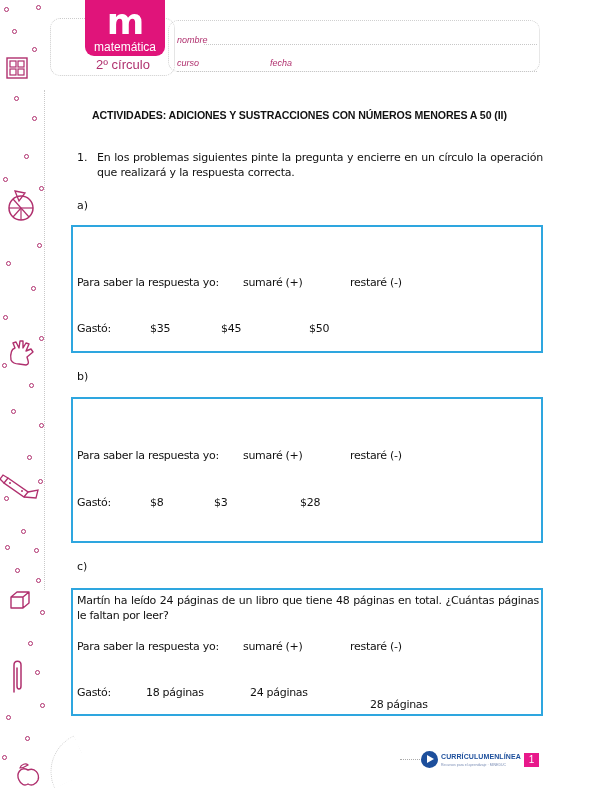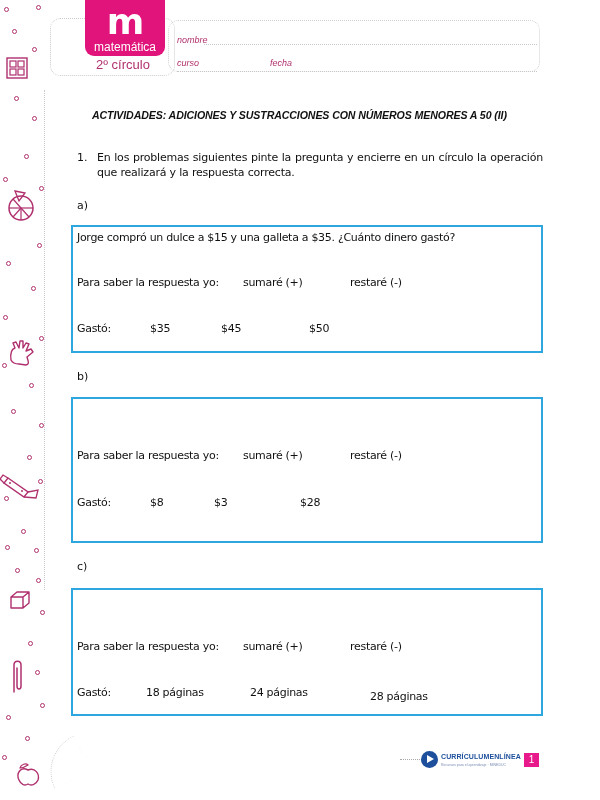--- a/index.html
+++ b/index.html
@@ -21,21 +21,21 @@
   .logo-m { font-family: "DejaVu Sans", sans-serif; font-weight: bold; font-size: 36px; line-height: 36px; margin-top: 4px; letter-spacing: -1px; }
   .logo-sub { font-family: "Liberation Sans", sans-serif; font-size: 12px; line-height: 12px; margin-top: 1px; }
   .grade { position: absolute; left: 96px; top: 57px; font-family: "Liberation Sans", sans-serif; font-size: 13px; color: #b0306e; }
   .logo-frame { position: absolute; left: 50px; top: 18px; width: 125px; height: 58px; border: 1px dotted #cccccc; border-radius: 10px; }
 
   .fields-frame { position: absolute; left: 168px; top: 20px; width: 372px; height: 52px; border: 1px dotted #d0d0d0; border-radius: 10px; }
   .field-label { position: absolute; font-family: "Liberation Sans", sans-serif; font-size: 9px; color: #b0306e; font-style: italic; }
   .field-line { position: absolute; border-bottom: 1px dotted #c7c7c7; }
 
   
-  .title { position: absolute; left: 92px; top: 109px; font-family: "Liberation Sans", sans-serif; font-weight: bold; font-size: 10.6px; letter-spacing: -0.1px; color: #111; white-space: nowrap; font-style: italic; }
+  .title { position: absolute; left: 92px; top: 109px; font-family: "Liberation Sans", sans-serif; font-weight: bold; font-size: 10.6px; letter-spacing: -0.1px; color: #111; white-space: nowrap; }
 
   .instr-num { position: absolute; left: 77px; top: 151px; font-size: 11px; }
   .instr { position: absolute; left: 97px; top: 150px; width: 446px; font-size: 11px; line-height: 15px; letter-spacing: -0.2px; text-align: justify; }
 
   .section-letter { position: absolute; left: 77px; font-size: 11px; }
 
   .box { position: absolute; left: 71px; width: 472px; border: 2px solid #2ea6df; }
   .txt { position: absolute; font-size: 11px; letter-spacing: -0.3px; white-space: nowrap; }
   .q { position: absolute; left: 4px; width: 462px; font-size: 11px; line-height: 15px; letter-spacing: -0.3px; text-align: justify; }
 
@@ -146,21 +146,20 @@
 <span class="field-label" style="left:270px;top:58px">fecha</span>
 <div class="field-line" style="left:177px;top:71px;width:360px"></div>
 
 <div class="title">ACTIVIDADES: ADICIONES Y SUSTRACCIONES CON NÚMEROS MENORES A 50 (II)</div>
 
 <div class="instr-num">1.</div>
 <div class="instr">En los problemas siguientes pinte la pregunta y encierre en un círculo la operación que realizará y la respuesta correcta.</div>
 
 <div class="section-letter" style="top:199px">a)</div>
 <div class="box" style="top:225px;height:128px">
-  <div class="q" style="top:3px">Jorge compró un dulce a $15 y una galleta a $35. ¿Cuánto dinero gastó?</div>
   <span class="txt" style="left:4px;top:49px">Para saber la respuesta yo:</span>
   <span class="txt" style="left:170px;top:49px">sumaré (+)</span>
   <span class="txt" style="left:277px;top:49px">restaré (-)</span>
   <span class="txt" style="left:4px;top:95px">Gastó:</span>
   <span class="txt" style="left:77px;top:95px">$35</span>
   <span class="txt" style="left:148px;top:95px">$45</span>
   <span class="txt" style="left:236px;top:95px">$50</span>
 </div>
 
 <div class="section-letter" style="top:370px">b)</div>
@@ -169,27 +168,28 @@
   <span class="txt" style="left:170px;top:50px">sumaré (+)</span>
   <span class="txt" style="left:277px;top:50px">restaré (-)</span>
   <span class="txt" style="left:4px;top:97px">Gastó:</span>
   <span class="txt" style="left:77px;top:97px">$8</span>
   <span class="txt" style="left:141px;top:97px">$3</span>
   <span class="txt" style="left:227px;top:97px">$28</span>
 </div>
 
 <div class="section-letter" style="top:560px">c)</div>
 <div class="box" style="top:588px;height:128px">
+  <div class="q" style="top:3px">Martín ha leído 24 páginas de un libro que tiene 48 páginas en total. ¿Cuántas páginas le faltan por leer?</div>
   <span class="txt" style="left:4px;top:50px">Para saber la respuesta yo:</span>
   <span class="txt" style="left:170px;top:50px">sumaré (+)</span>
   <span class="txt" style="left:277px;top:50px">restaré (-)</span>
   <span class="txt" style="left:4px;top:96px">Gastó:</span>
   <span class="txt" style="left:73px;top:96px">18 páginas</span>
   <span class="txt" style="left:177px;top:96px">24 páginas</span>
-  <span class="txt" style="left:297px;top:100px">28 páginas</span>
+  <span class="txt" style="left:297px;top:108px">28 páginas</span>
 </div>
 
 <div class="corner-arc"></div>
 <div class="footer-dots"></div>
 <div class="cm-logo"></div>
 <div class="cm-name">CURRÍCULUMENLÍNEA</div>
 <div class="cm-tag">Recursos para el aprendizaje · MINEDUC</div>
 <div class="page-num">1</div>
 
 </body></html>

